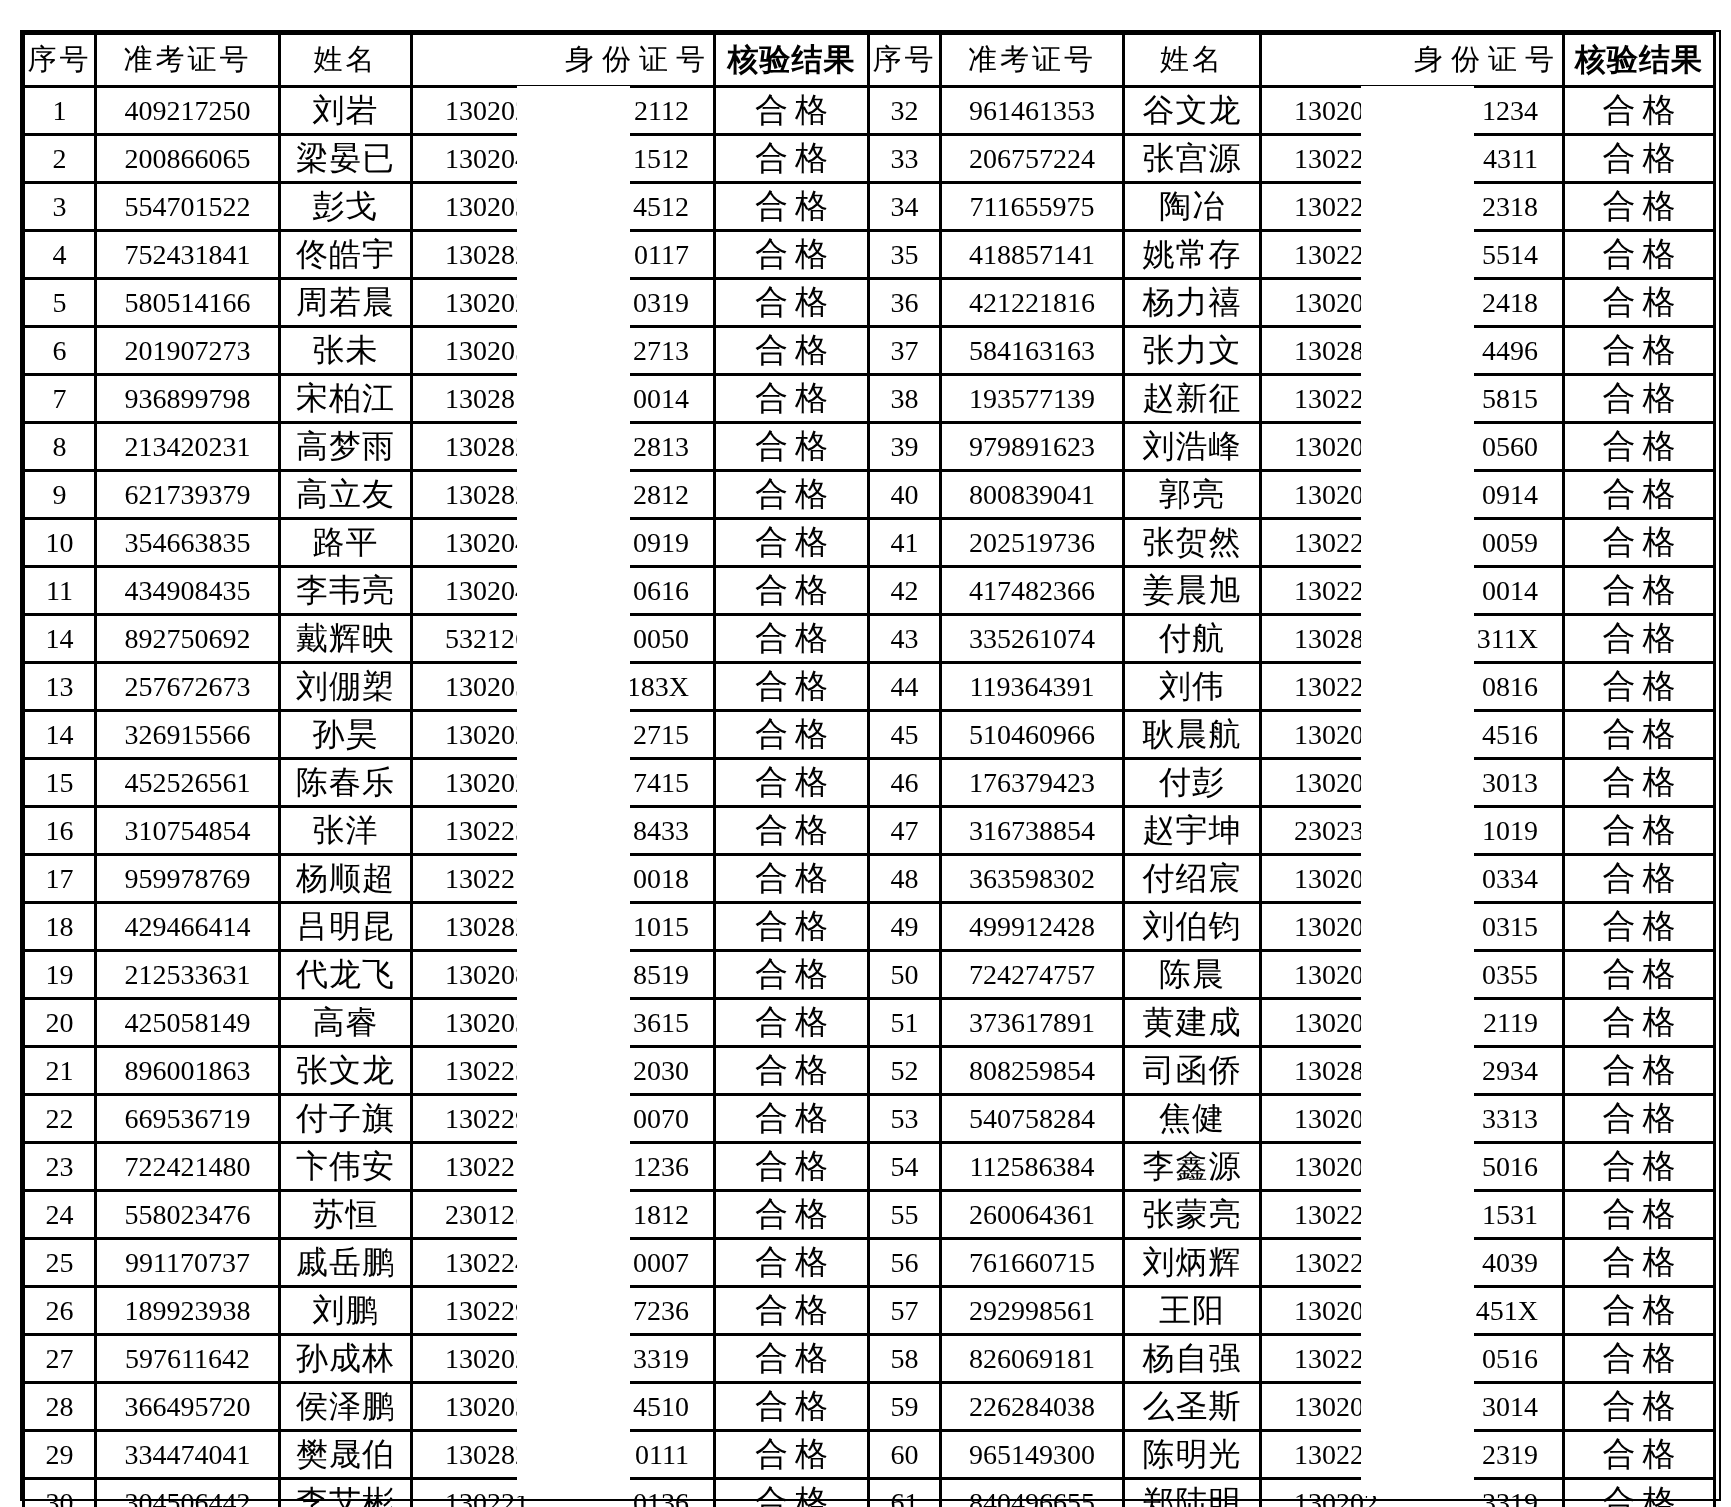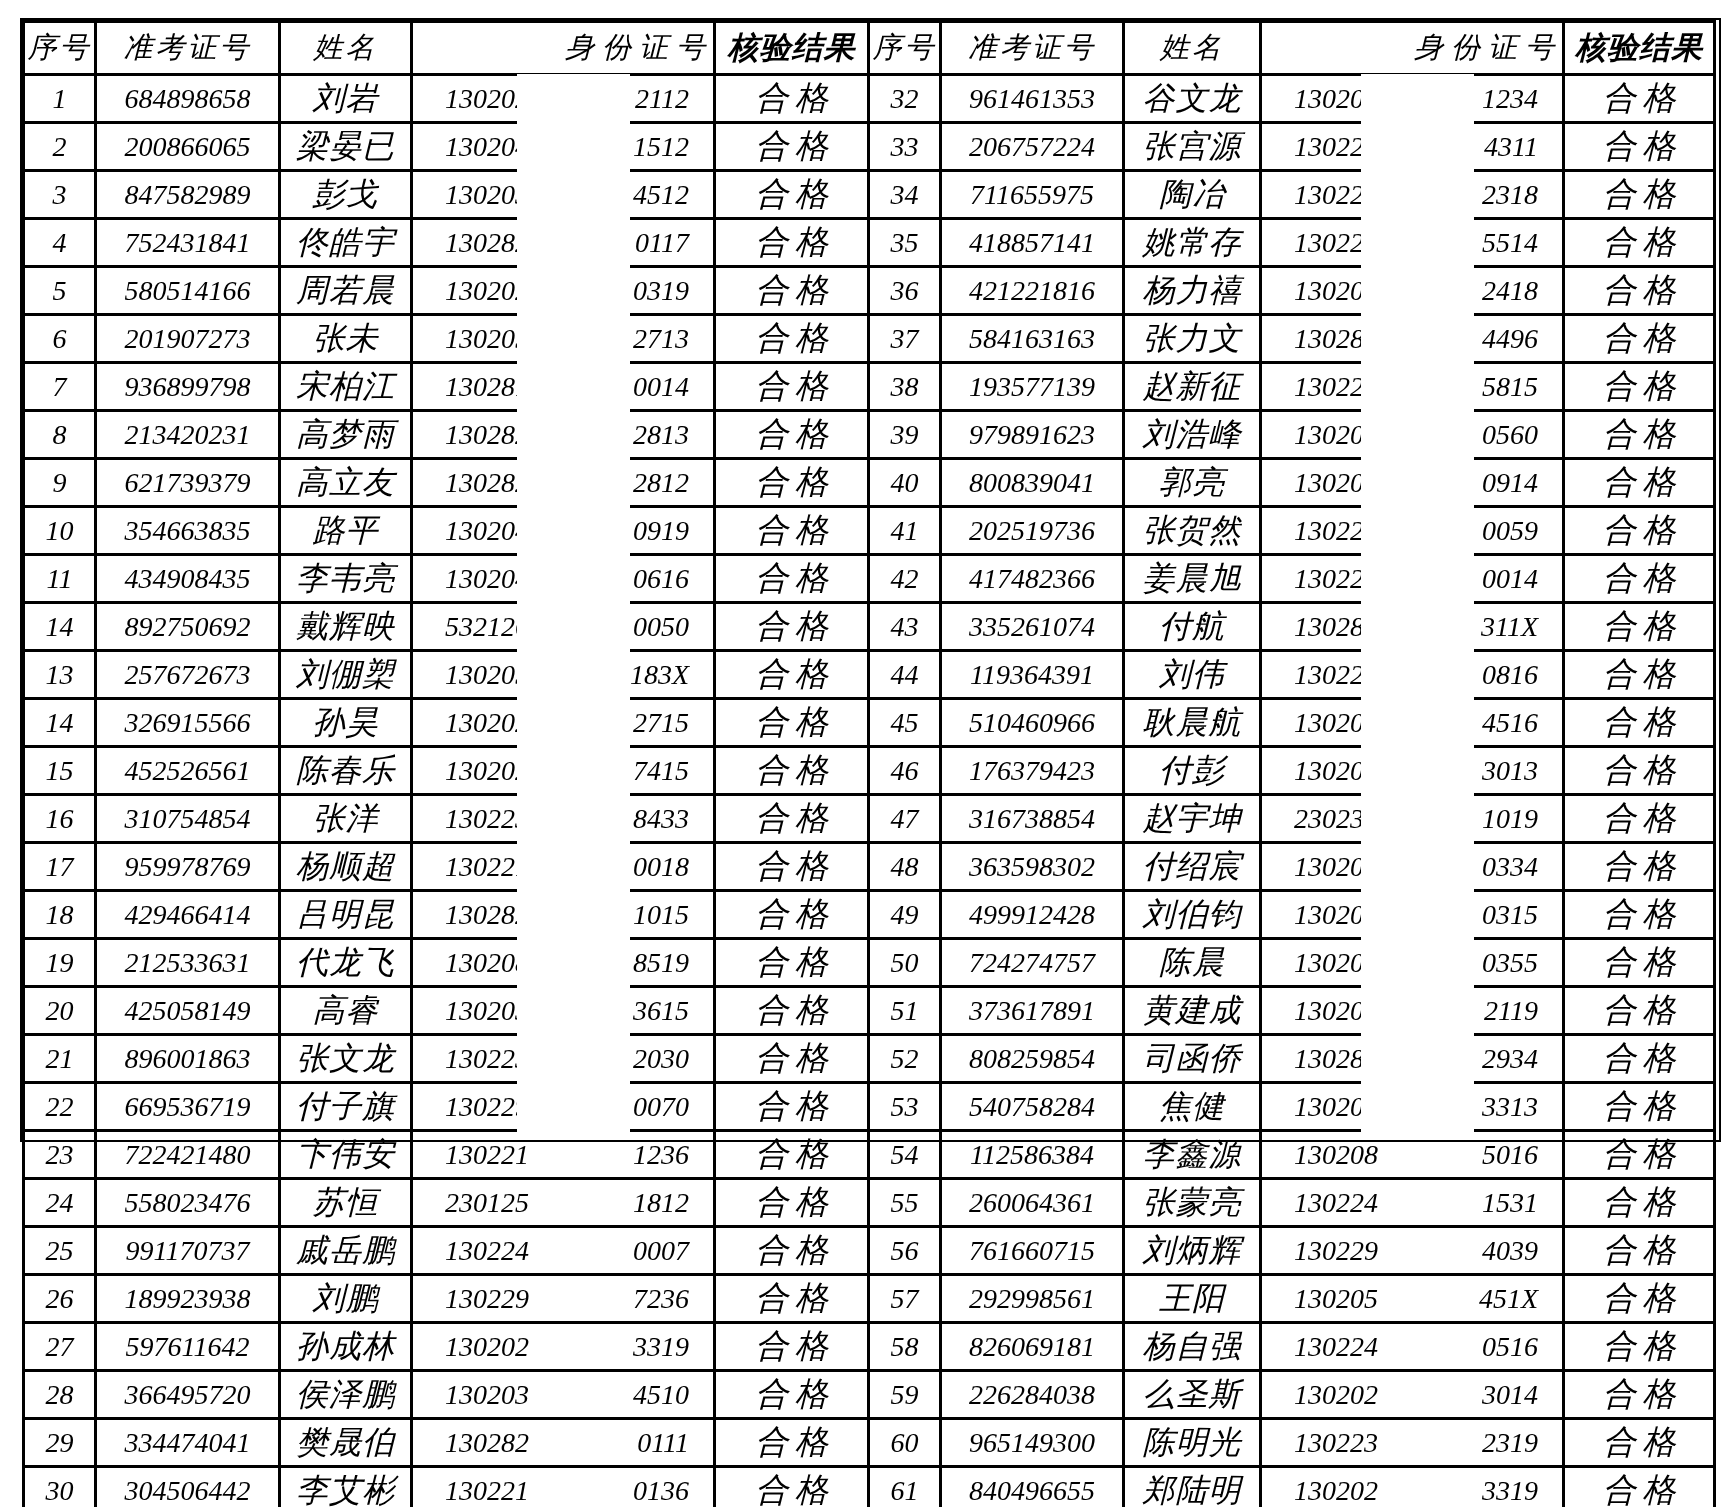--- a/index.html
+++ b/index.html
@@ -7,28 +7,27 @@
     padding: 0;
     background: #ffffff;
     width: 1731px;
     height: 1507px;
     font-family: "Liberation Serif", "DejaVu Serif", serif;
     color: #000;
   }
   .sheet {
     position: absolute;
     left: 20px;
-    top: 18px;
+    top: 30px;
     width: 1701px;
-    height: 1124px;
+    height: 1471px;
     box-sizing: border-box;
     border: 2px solid #000;
     background: #fff;
     display: flex;
-    font-style: italic;
   }
   .tbl-wrap { position: relative; box-sizing: border-box; }
   .tbl-wrap.left  { width: 845px; }
   .tbl-wrap.right { width: 846px; }
 
   table {
     border-collapse: collapse;
     table-layout: fixed;
     width: 100%;
     height: 100%;
@@ -103,21 +102,21 @@
           <th class="hdr">准考证号</th>
           <th class="hdr">姓名</th>
           <th class="hdr hdr-id">身份证号</th>
           <th class="hdr-result">核验结果</th>
         </tr>
       </thead>
       <tbody>
 
           <tr>
             <td class="num">1</td>
-            <td class="num">684898658</td>
+            <td class="num">409217250</td>
             <td class="name">刘岩</td>
             <td class="idcell">
               <span class="idflex">
                 <span>130202</span>
                 <span>2112</span>
               </span>
             </td>
             <td class="pass">合格</td>
           </tr>
 
@@ -129,21 +128,21 @@
               <span class="idflex">
                 <span>130204</span>
                 <span>1512</span>
               </span>
             </td>
             <td class="pass">合格</td>
           </tr>
 
           <tr>
             <td class="num">3</td>
-            <td class="num">847582989</td>
+            <td class="num">554701522</td>
             <td class="name">彭戈</td>
             <td class="idcell">
               <span class="idflex">
                 <span>130203</span>
                 <span>4512</span>
               </span>
             </td>
             <td class="pass">合格</td>
           </tr>
 

